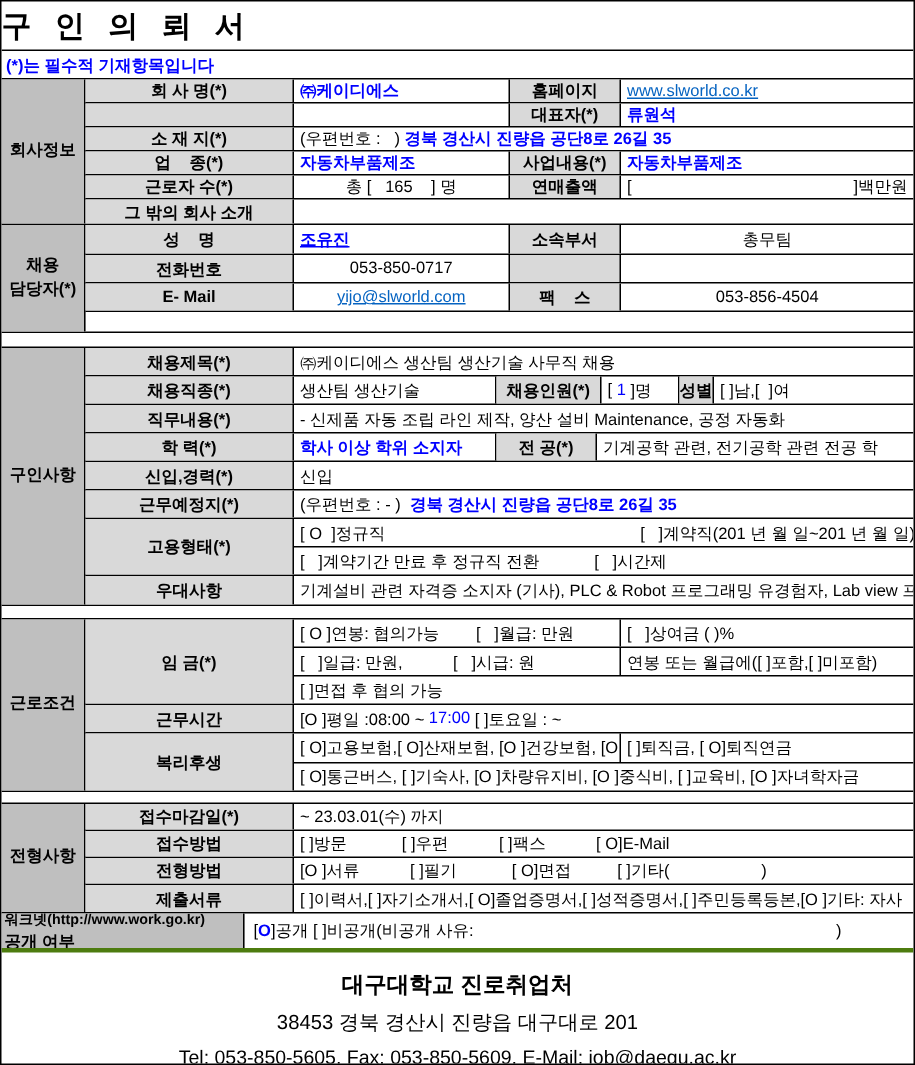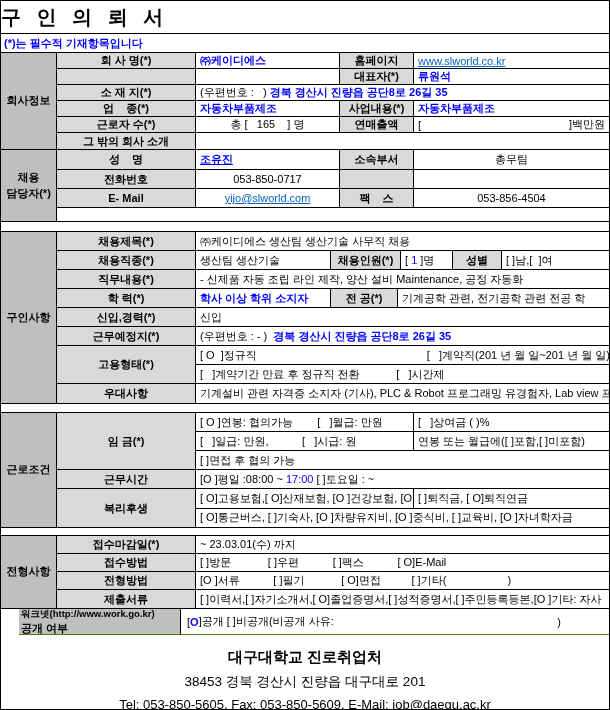--- a/index.html
+++ b/index.html
@@ -21,21 +21,21 @@
   .cell { display:flex; align-items:center; padding:0 4px; border-right:1px solid #000; overflow:hidden; white-space:pre; min-width:0; }
   .cell:last-child { border-right:none; }
   .lbl { background:#d9d9d9; justify-content:center; font-weight:bold; text-align:center; }
   .w-b { width:139px; flex-shrink:0; }
   .w-c { width:144px; flex-shrink:0; }
   .w-d { width:74px; flex-shrink:0; }
   .w-e { flex:1; }
   .w-c2 { width:135px; flex-shrink:0; }
   .w-count { width:70px; flex-shrink:0; }
   .w-cnum { width:52px; flex-shrink:0; }
-  .w-sex { width:49px; flex-shrink:0; }
+  .w-sex { width:23px; flex-shrink:0; }
   .w-major { width:67px; flex-shrink:0; }
   .w-half { width:218px; flex-shrink:0; }
   .stack { flex:1; display:flex; flex-direction:column; min-width:0; }
   .stack > .subrow { flex:1; display:flex; border-bottom:1px solid #000; min-width:0; }
   .stack > .subrow:last-child { border-bottom:none; }
   .subrow > .cell { height:100%; }
   .center { justify-content:center; }
   .blue { color:#0000ff; font-weight:bold; }
   .bluenum { color:#0000ff; }
   .link { color:#0563c1; text-decoration:underline; }
@@ -243,21 +243,21 @@
         <div class="cell lbl w-b">전형방법</div>
         <div class="cell w-e">[O ]서류           [ ]필기            [ O]면접          [ ]기타(                    )</div>
       </div>
       <div class="row h18">
         <div class="cell lbl w-b">제출서류</div>
         <div class="cell w-e">[ ]이력서,[ ]자기소개서,[ O]졸업증명서,[ ]성적증명서,[ ]주민등록등본,[O ]기타: 자사</div>
       </div>
     </div>
   </div>
 
-  <div class="row h26" style="border-bottom:1px solid #4d7c0f;margin-left:18px;">
+  <div class="row h26" style="border-bottom:3px solid #4d7c0f;">
     <div class="worknet-lbl">
       <span class="worknet-l1">워크넷(http://www.work.go.kr)</span>
       <span class="worknet-l2">공개 여부</span>
     </div>
     <div class="worknet-val">
       <span>[</span><span class="bluenum" style="font-weight:bold">O</span><span>]공개 [ ]비공개(비공개 사유:</span>
       <span class="worknet-paren">)</span>
     </div>
   </div>
 

